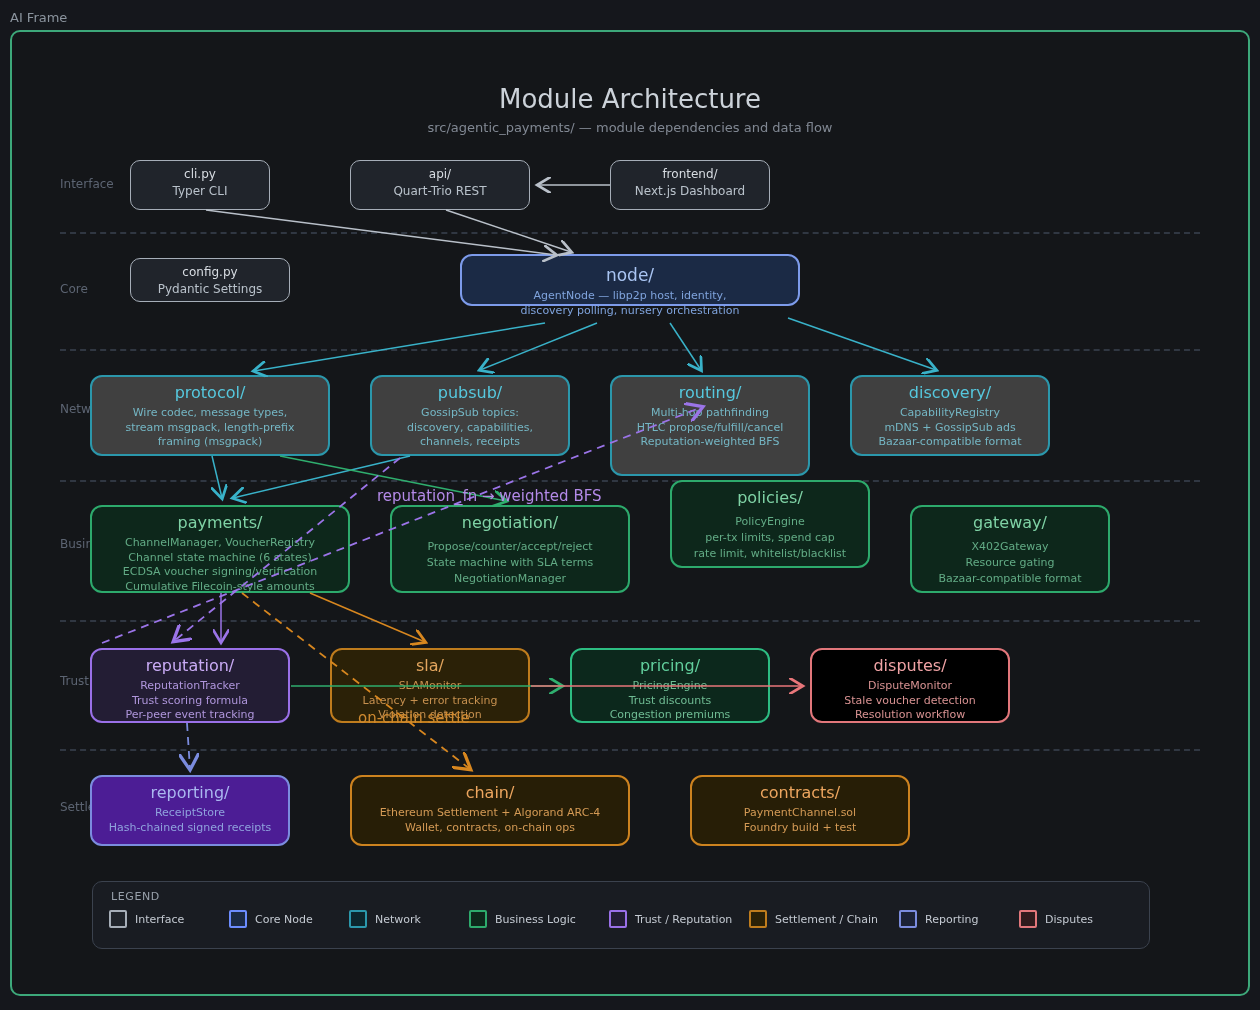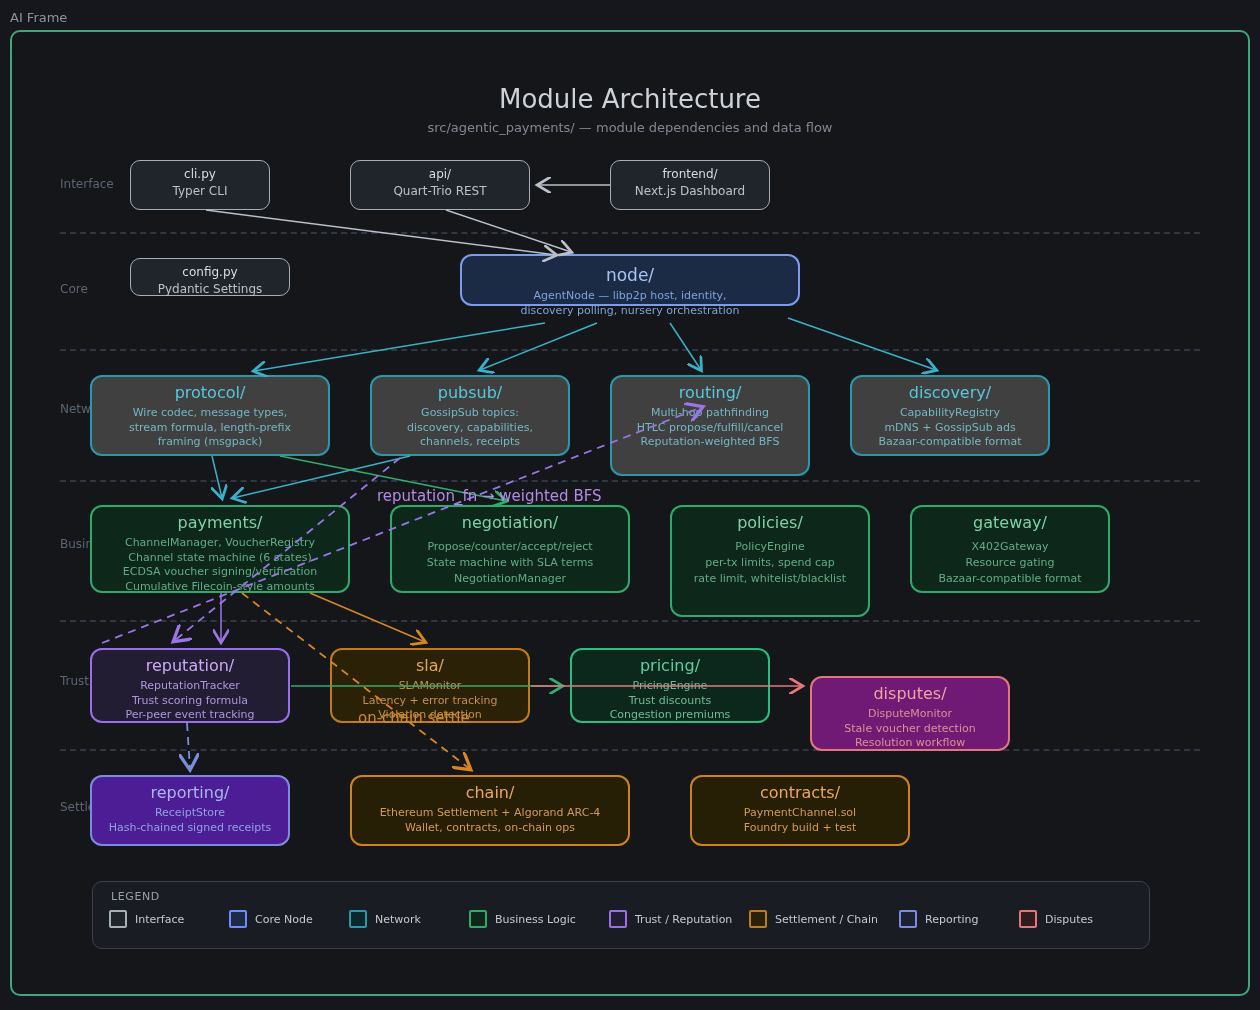--- a/index.html
+++ b/index.html
@@ -24,21 +24,21 @@
   .v-net{background:#404040;border:2px solid #2b97ab;}
   .v-net .bt{color:#56c8de;}.v-net .bl{color:#74b6c4;}
   .v-biz{background:#0d271b;border:2px solid #2daa6c;}
   .v-biz .bt{color:#7fd2a5;}.v-biz .bl{color:#62ab85;}
   .v-rep{background:#231d34;border:2px solid #9a70e8;}
   .v-rep .bt{color:#c9abf5;}.v-rep .bl{color:#af96dc;}
   .v-sla{background:#2b2107;border:2px solid #bf7c1d;}
   .v-sla .bt{color:#e2a55e;}.v-sla .bl{color:#c6904f;}
   .v-price{background:#0c281c;border:2px solid #2dbd82;}
   .v-price .bt{color:#62cf9d;}.v-price .bl{color:#6fbb93;}
-  .v-disp{background:#701a75;border:2px solid #e2777b;margin-top:28px;}
+  .v-disp{background:#000000;border:2px solid #e2777b;}
   .v-disp .bt{color:#f0a3a5;}.v-disp .bl{color:#d89292;}
   .v-report{background:#4c1d95;border:2px solid #7b8cde;}
   .v-report .bt{color:#aab8f0;}.v-report .bl{color:#8fa2dd;}
   .v-chain{background:#271e06;border:2px solid #cd831f;}
   .v-chain .bt{color:#eda65f;}.v-chain .bl{color:#d49a55;}
   svg.edges{position:absolute;left:0;top:0;pointer-events:none;}
   .edges path{fill:none;stroke-width:1.5px;}
   .edges path.dash{stroke-width:1.8px;stroke-dasharray:8 6;}
   .edge-label{position:absolute;font-size:15px;}
   .el-purple{color:#b48ae8;}
@@ -79,34 +79,34 @@
   </div>
   <div class="box v-iface" style="left:350px;top:160px;width:180px;height:50px">
     <div class="bts">api/</div>
     <div class="bls">Quart-Trio REST</div>
   </div>
   <div class="box v-iface" style="left:610px;top:160px;width:160px;height:50px">
     <div class="bts">frontend/</div>
     <div class="bls">Next.js Dashboard</div>
   </div>
 
-  <div class="box v-iface" style="left:130px;top:258px;width:160px;height:38px">
+  <div class="box v-iface" style="left:130px;top:258px;width:160px;height:44px">
     <div class="bts">config.py</div>
     <div class="bls">Pydantic Settings</div>
   </div>
   <div class="box v-node" style="left:460px;top:254px;width:340px;height:52px;padding-top:9px">
     <div class="bt">node/</div>
     <div class="bl">AgentNode — libp2p host, identity,</div>
     <div class="bl">discovery polling, nursery orchestration</div>
   </div>
 
   <div class="box v-net" style="left:90px;top:375px;width:240px;height:81px">
     <div class="bt">protocol/</div>
     <div class="bl">Wire codec, message types,</div>
-    <div class="bl">stream formula, length-prefix</div>
+    <div class="bl">stream msgpack, length-prefix</div>
     <div class="bl">framing (msgpack)</div>
   </div>
   <div class="box v-net" style="left:370px;top:375px;width:200px;height:81px">
     <div class="bt">pubsub/</div>
     <div class="bl">GossipSub topics:</div>
     <div class="bl">discovery, capabilities,</div>
     <div class="bl">channels, receipts</div>
   </div>
   <div class="box v-net" style="left:610px;top:375px;width:200px;height:101px">
     <div class="bt">routing/</div>
@@ -127,21 +127,21 @@
     <div class="bl">Channel state machine (6 states)</div>
     <div class="bl">ECDSA voucher signing/verification</div>
     <div class="bl">Cumulative Filecoin-style amounts</div>
   </div>
   <div class="box v-biz" style="left:390px;top:505px;width:240px;height:88px">
     <div class="bt" style="margin-bottom:7px">negotiation/</div>
     <div class="bl" style="line-height:16px">Propose/counter/accept/reject</div>
     <div class="bl" style="line-height:16px">State machine with SLA terms</div>
     <div class="bl" style="line-height:16px">NegotiationManager</div>
   </div>
-  <div class="box v-biz" style="left:670px;top:505px;width:200px;height:112px">
+  <div class="box v-biz" style="left:670px;top:480px;width:200px;height:88px">
     <div class="bt" style="margin-bottom:7px">policies/</div>
     <div class="bl" style="line-height:16px">PolicyEngine</div>
     <div class="bl" style="line-height:16px">per-tx limits, spend cap</div>
     <div class="bl" style="line-height:16px">rate limit, whitelist/blacklist</div>
   </div>
   <div class="box v-biz" style="left:910px;top:505px;width:200px;height:88px">
     <div class="bt" style="margin-bottom:7px">gateway/</div>
     <div class="bl" style="line-height:16px">X402Gateway</div>
     <div class="bl" style="line-height:16px">Resource gating</div>
     <div class="bl" style="line-height:16px">Bazaar-compatible format</div>

